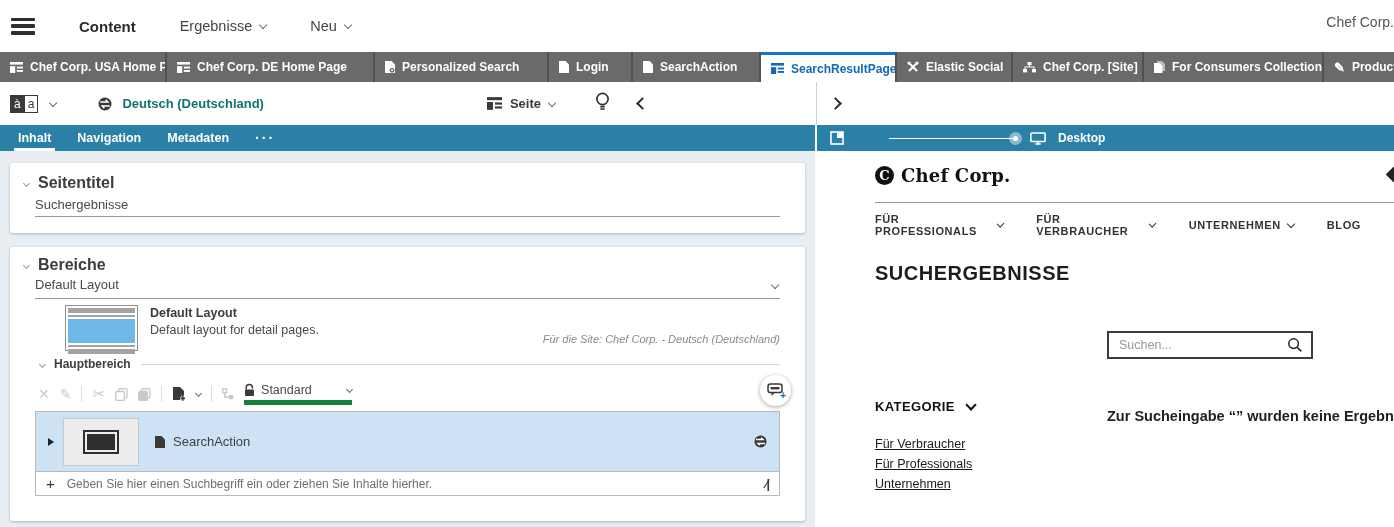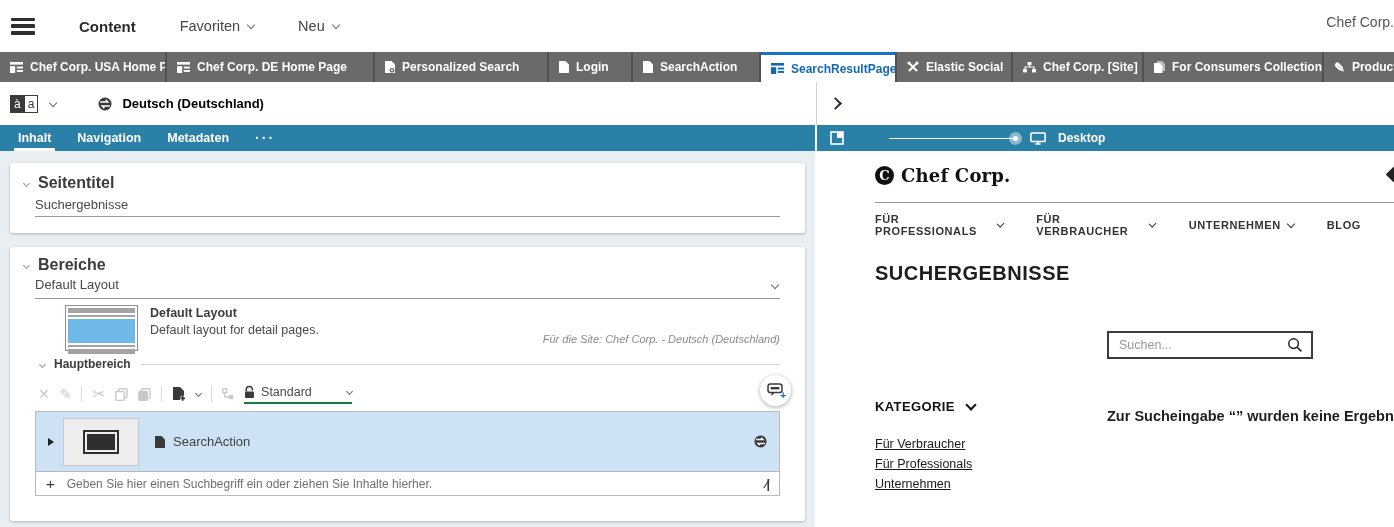--- a/index.html
+++ b/index.html
@@ -29,21 +29,21 @@
   .dtab .ticon { flex:0 0 auto; margin-right:7px; display:flex; align-items:center; color:#fff; }
   .dtab.active { background:#fff; color:#1568b8; border-top:3px solid #1475c8; padding-top:0; }
   .dtab.active .ticon { color:#1568b8; }
 
   
   .toolbar { height:43px; background:#fff; position:relative; display:flex; align-items:center; }
   .aa-icon { margin-left:10px; display:flex; cursor:pointer; }
   .aa-icon .l { background:#3a3a3a; color:#fff; font-size:12px; padding:1px 3px; border:1px solid #3a3a3a; }
   .aa-icon .r { background:#fff; color:#3a3a3a; font-size:12px; padding:1px 3px; border:1px solid #3a3a3a; border-left:none; }
   .tb-lang { display:flex; align-items:center; margin-left:42px; cursor:pointer; }
-  .tb-lang .label { font-size:13px; font-weight:bold; color:#000000; margin-left:10px; }
+  .tb-lang .label { font-size:13px; font-weight:bold; color:#0f766e; margin-left:10px; }
   .tb-right { position:absolute; right:747px; top:0; height:43px; display:flex; align-items:center; }
   .seite { display:flex; align-items:center; cursor:pointer; }
   .seite .label { font-size:13px; font-weight:bold; color:#3a3a3a; margin-left:8px; }
   .bulb { margin-left:40px; cursor:pointer; }
   .arrow-left { margin-left:28px; cursor:pointer; }
   .tb-divider { position:absolute; left:816px; top:0; width:1px; height:43px; background:#cfcfcf; }
   .arrow-right { position:absolute; left:831px; top:17px; cursor:pointer; }
 
   
   .main { display:flex; height:402px; }
@@ -78,21 +78,21 @@
   .layout-note { position:absolute; right:25px; top:86px; font-size:11px; font-style:italic; color:#8a8a8a; }
 
   .haupt { position:absolute; left:30px; right:25px; top:110px; display:flex; align-items:center; }
   .haupt .label { font-size:12px; font-weight:bold; color:#3c3c3c; margin:0 10px 0 9px; }
   .haupt .line { flex:1; height:1px; background:#d4d4d4; }
 
   .itoolbar { position:absolute; left:28px; top:136px; height:22px; display:flex; align-items:center; }
   .itoolbar .ic { margin-right:10px; display:flex; align-items:center; cursor:pointer; }
   .itoolbar .sep { width:1px; height:16px; background:#dcdcdc; margin-right:10px; }
   .g-dis { color:#c9c9c9; font-size:14px; }
-  .std-select { display:flex; align-items:center; border-bottom:2px solid #15803d; width:108px; padding-bottom:3px; position:relative; cursor:pointer; }
+  .std-select { display:flex; align-items:center; border-bottom:5px solid #15803d; width:108px; padding-bottom:3px; position:relative; cursor:pointer; }
   .std-select .txt { font-size:12.5px; color:#4a4a4a; margin-left:6px; }
   .std-select .chv { position:absolute; right:0; top:4px; }
   .comment-btn { position:absolute; right:14px; top:128px; width:31px; height:31px; border-radius:50%; background:#fff; box-shadow:0 1px 4px rgba(0,0,0,.35); display:flex; align-items:center; justify-content:center; cursor:pointer; }
   .comment-btn .plus { position:absolute; right:5px; bottom:5px; font-size:10px; font-weight:bold; color:#1568b8; }
 
   .sa-box { position:absolute; left:25px; right:25px; top:164px; border:1px solid #b9b9b9; background:#fff; }
   .sa-row { height:60px; background:#cde3f5; border-bottom:1px solid #b9b9b9; position:relative; display:flex; align-items:center; cursor:pointer; }
   .tri { width:0; height:0; border-left:6px solid #222; border-top:4.5px solid transparent; border-bottom:4.5px solid transparent; margin-left:12px; cursor:pointer; }
   .sa-thumb { width:76px; height:48px; background:#ededed; border:1px solid #c9c9c9; margin-left:9px; display:flex; align-items:center; justify-content:center; }
   .sa-thumb .frame { width:36px; height:24px; border:2.5px solid #2f2f2f; padding:2px; }
@@ -161,21 +161,21 @@
   <div class="menubar">
     <div class="burger">
         <i></i>
         <i></i>
         <i></i>
       </div>
     <div class="menu-item first">
         <span>Content</span>
       </div>
     <div class="menu-item">
-        <span>Favoriten</span>
+        <span>Ergebnisse</span>
         <span class="chv"></span>
       </div>
     <div class="menu-item">
         <span>Neu</span>
         <span class="chv"></span>
       </div>
     <div class="corner-title">Chef Corp.</div>
   </div>
 
   <div class="tabbar">
@@ -271,20 +271,36 @@
         <span class="r">a</span>
       </div>
     <span class="chv" style="margin-left:12px"></span>
     <div class="tb-lang">
       <span style="color:#3a3a3a;display:flex">
           <svg width="14" height="14" viewBox="0 0 14 14">
             <use href="#i-globe"></use>
           </svg>
         </span>
       <span class="label">Deutsch (Deutschland)</span>
+    </div>
+    <div class="tb-right">
+      <div class="seite">
+        <span style="color:#3a3a3a;display:flex">
+            <svg width="15" height="13" viewBox="0 0 13 11">
+              <use href="#i-page"></use>
+            </svg>
+          </span>
+        <span class="label">Seite</span>
+        <span class="chv"></span>
+      </div>
+      <span class="bulb"><svg width="15" height="19" viewBox="0 0 15 19">
+            <circle cx="7.5" cy="7" r="5.6" fill="none" stroke="#2f2f2f" stroke-width="1.6"></circle>
+            <path d="M5.3 14.6 h4.4 M5.3 17 h4.4" stroke="#2f2f2f" stroke-width="1.6"></path>
+          </svg></span>
+      <span class="arrow-left navchv left"></span>
     </div>
     <div class="tb-divider"></div>
     <span class="arrow-right navchv right"></span>
   </div>
 
   <div class="main">
 
     <div class="left-pane">
       <div class="bluebar">
         <div class="etab active">

